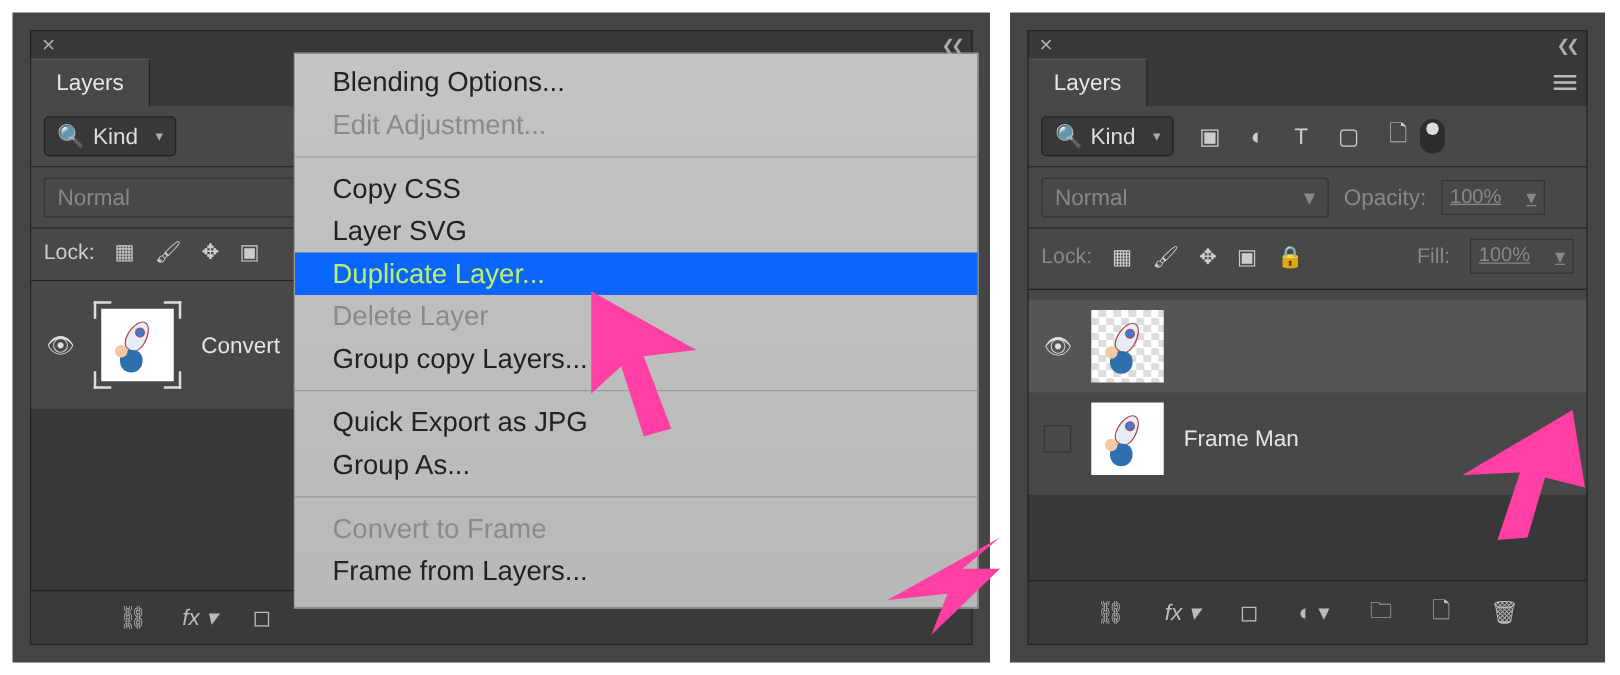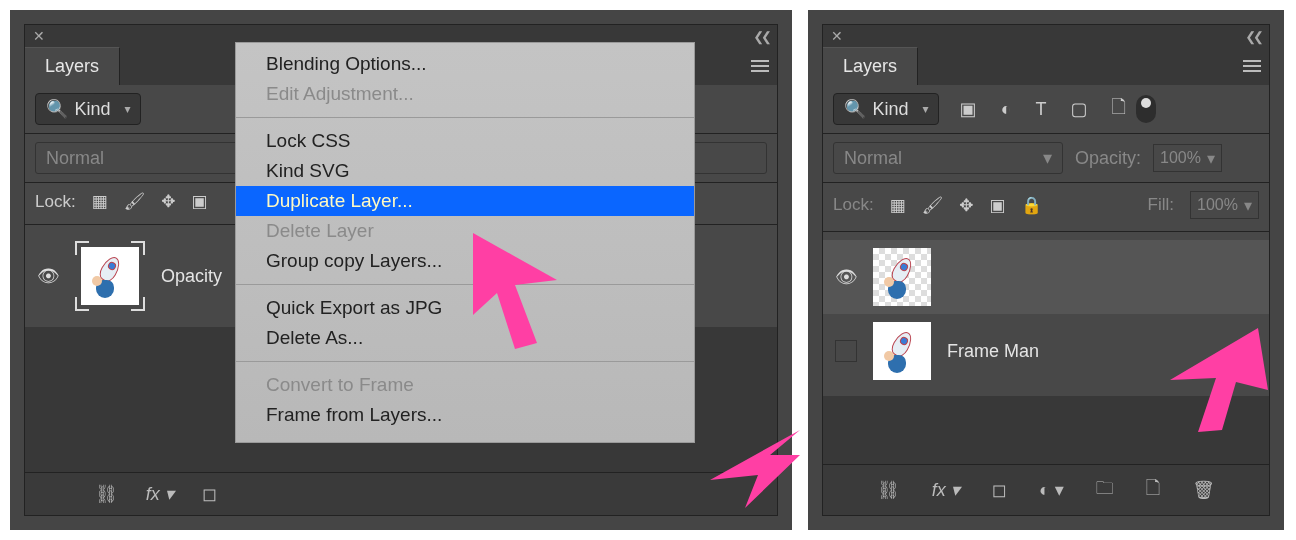--- a/index.html
+++ b/index.html
@@ -85,21 +85,22 @@
   .blendbox {
     flex:1; height:32px;
     border:1px solid #333; border-radius:3px;
     display:flex; align-items:center; justify-content:space-between;
     padding:0 10px; color:#888;
   }
   .valbox{
     height:28px; border:1px solid #333;
     display:flex; align-items:center;
     padding:0 6px; color:#888; font-size:16px;
-    gap:6px;
+    gap:20px;
+    text-decoration:underline;
   }
 
   
   .lockrow {
     background:#484848;
     display:flex; align-items:center;
     gap:16px;
     padding:8px 10px 12px 10px;
     font-size:17px;
     border-bottom:1px solid #222;
@@ -176,33 +177,33 @@
     display:flex; align-items:center; gap:28px;
     padding:10px 20px;
     font-size:18px; color:#bbb;
   }
   .bottombar.leftp { justify-content:flex-start; padding-left:70px;}
 
   
   .ctxmenu{
     position:absolute;
     left:225px; top:32px;
-    width:460px;
+    width:548px;
     background:linear-gradient(#c4c4c4,#b8b8b8);
     border:1px solid #9a9a9a;
     padding:6px 0 12px 0;
-    font-size:19px;
+    font-size:22px;
     color:#222;
   }
   .ctxmenu .item{
     padding:4px 30px;
   }
   .ctxmenu .item.disabled{ color:#8a8a8a; }
   .ctxmenu .item.hl{
-    background:#0a66ff; color:#fef9c3;
+    background:#0a66ff; color:#bef264;
   }
   .ctxmenu hr{
     border:none; border-top:1px solid #9a9a9a; margin:8px 0;
   }
 
   
   .arrow{
     position:absolute;
     width:0;height:0;
   }
@@ -259,43 +260,43 @@
           <div class="thumb">
             <div class="rocket">
               <div class="flame"></div>
                 <div class="body"></div>
                 <div class="win"></div>
                 <div class="man"></div>
                 <div class="head"></div>
             </div>
           </div>
         </div>
-        <span>Opacity</span>
+        <span>Convert</span>
       </div>
     </div>
 
     <div class="bottombar leftp">
       <span>⛓</span>
       <span style="font-style:italic">fx ▾</span>
       <span>◻</span>
     </div>
   </div>
 
   <div class="ctxmenu">
     <div class="item"><span>Blending Options...</span></div>
     <div class="item disabled"><span>Edit Adjustment...</span></div>
     <hr>
-    <div class="item"><span>Lock CSS</span></div>
-    <div class="item"><span>Kind SVG</span></div>
+    <div class="item"><span>Copy CSS</span></div>
+    <div class="item"><span>Layer SVG</span></div>
     <div class="item hl"><span>Duplicate Layer...</span></div>
     <div class="item disabled"><span>Delete Layer</span></div>
     <div class="item"><span>Group copy Layers...</span></div>
     <hr>
     <div class="item"><span>Quick Export as JPG</span></div>
-    <div class="item"><span>Delete As...</span></div>
+    <div class="item"><span>Group As...</span></div>
     <hr>
     <div class="item disabled"><span>Convert to Frame</span></div>
     <div class="item"><span>Frame from Layers...</span></div>
   </div>
 
   <div class="arrow" style="left:455px; top:215px;">
     <svg width="110" height="130">
         <polygon points="8,8 92,55 50,60 72,118 50,124 32,68 8,90" fill="#ff3fa4"></polygon>
       </svg>
   </div>

